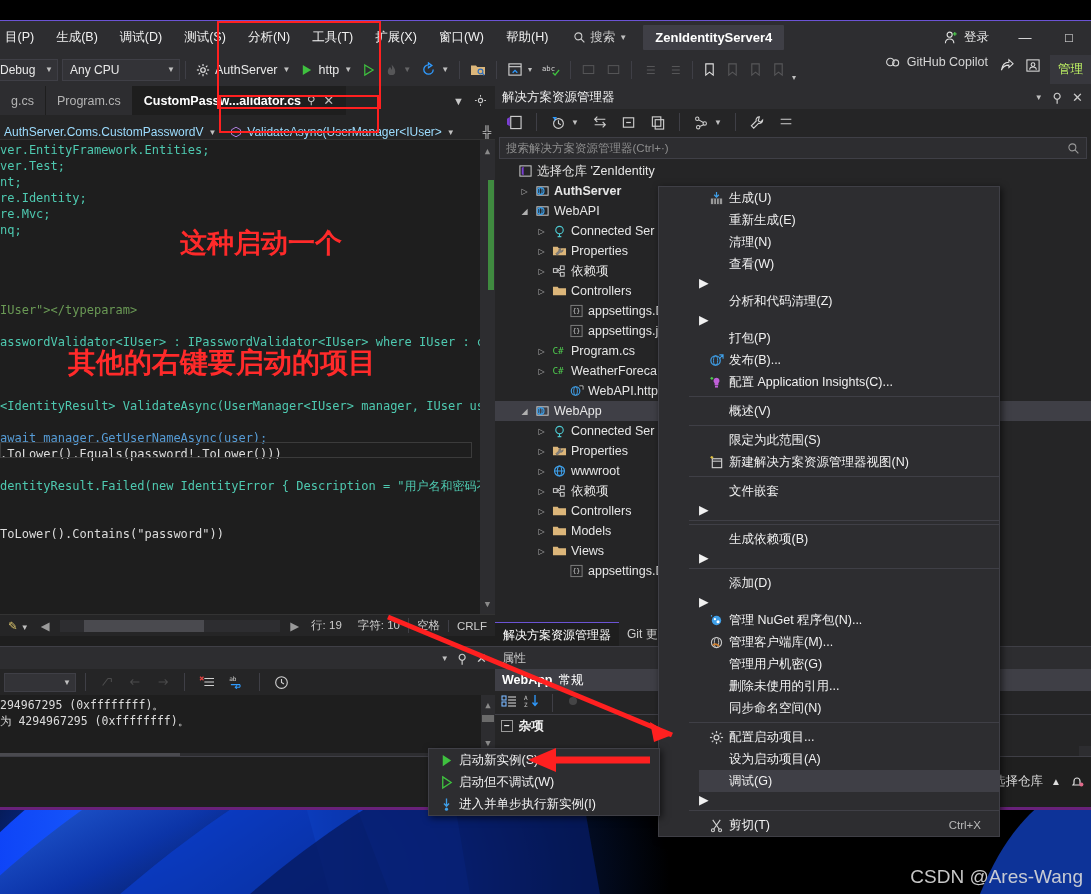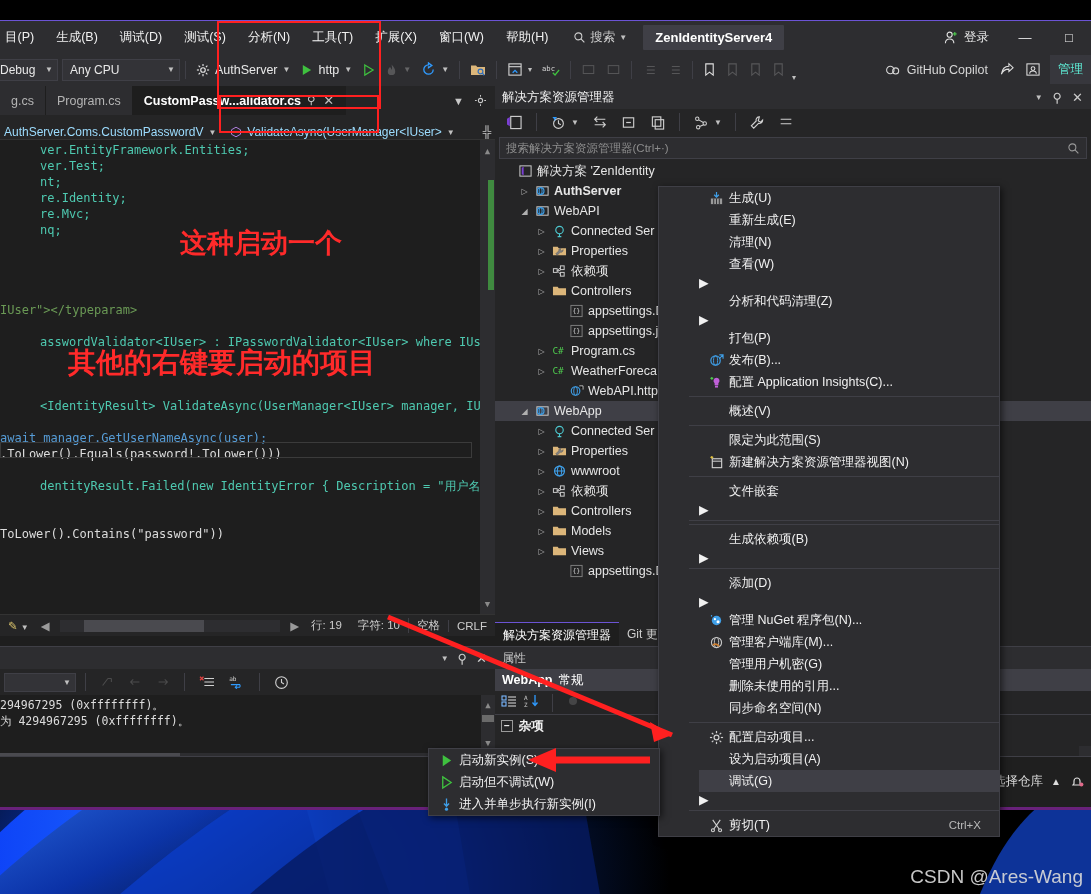--- a/index.html
+++ b/index.html
@@ -56,21 +56,21 @@
   .combo {
     height: 22px; min-width: 56px; background: #333337; border: 1px solid #3f3f46;
     color: #e8e8e8; font-size: 12px; display: flex; align-items: center;
     padding: 0 4px 0 7px; margin-left: 4px; justify-content: space-between; gap: 6px;
   }
   .caret { font-size: 8px; color: #c0c0c0; }
   .tsep { width: 1px; height: 18px; background: #3f3f46; margin: 0 5px; }
   .tbtn { display: flex; align-items: center; gap: 5px; padding: 3px 5px; color: #e8e8e8; white-space: nowrap; }
   .icon-dim { opacity: .38; }
   .copilot { display: flex; align-items: center; gap: 6px; color: #d6d6d6; font-size: 12.5px; padding: 0 6px; }
-  .manage-btn { background: #37373d; color: #5eead4; font-size: 12.5px; padding: 6px 8px; margin-left: 4px; }
+  .manage-btn { background: #37373d; color: #bef264; font-size: 12.5px; padding: 6px 8px; margin-left: 4px; }
 
   
   .editor-region {
     position: absolute; left: 0; top: 66px; width: 495px; height: 628px;
     background: #1e1e1e;
   }
   .tabstrip { display: flex; align-items: stretch; height: 29px; background: #252526; }
   .etab {
     display: flex; align-items: center; gap: 6px; padding: 0 11px;
     color: #b4b4b4; font-size: 12.5px; background: #2d2d30; border-right: 1px solid #1e1e1e;
@@ -85,21 +85,21 @@
     border-bottom: 1px solid #333; color: #9cdcfe; font-size: 12px; gap: 6px;
   }
   .navbar .seg { display: flex; align-items: center; gap: 5px; padding: 0 4px; white-space: nowrap; overflow: hidden; }
 
   .code-area {
     position: relative; height: 474px; background: #1e1e1e; overflow: hidden;
     font-family: "DejaVu Sans Mono", "Liberation Mono", monospace;
     font-size: 12px; line-height: 16px;
   }
   .code-line { white-space: pre; padding-left: 0; }
-  .kw { color: #569cd6; } .typ { color: #4ec9b0; margin-left: 40px; }
+  .kw { color: #569cd6; } .typ { color: #4ec9b0; }
   .cmt { color: #6a9955; } .id { color: #dcdcdc; }
 
   .annot {
     position: absolute; color: #ff2a2a; font-weight: bold;
     font-family: "DejaVu Sans", "Liberation Sans", sans-serif;
     white-space: nowrap;
   }
 
   .vscroll {
     position: absolute; right: 0; top: 0; width: 15px; bottom: 0;
@@ -399,21 +399,21 @@
           <path d="M3 2h8v12l-4-3.2L3 14z" fill="none" stroke="#9a9a9a" stroke-width="1.2"></path>
         </svg>
       </div>
       <div class="tbtn icon-dim">
         <svg width="13" height="15" viewBox="0 0 14 16">
           <path d="M3 2h8v12l-4-3.2L3 14z" fill="none" stroke="#9a9a9a" stroke-width="1.2"></path>
         </svg>
       </div>
       <span class="caret" style="margin-left:2px;align-self:flex-end;padding-bottom:4px">▾</span>
 
-      <div style="margin-left:auto;display:flex;align-items:center">
+      <div style="margin-left:auto;display:flex;align-items:flex-start">
         <div class="copilot">
           <svg width="16" height="14" viewBox="0 0 18 14">
             <circle cx="6" cy="7" r="4.2" fill="none" stroke="#d6d6d6" stroke-width="1.2"></circle>
             <circle cx="12" cy="8" r="3.4" fill="none" stroke="#d6d6d6" stroke-width="1.2"></circle>
           </svg>
           <span>GitHub Copilot</span>
         </div>
         <div class="tbtn">
           <svg width="16" height="15" viewBox="0 0 16 16">
             <path d="M2 13 C3 6 7 4.5 10 4.5 L10 1.8 L14.5 6 L10 10.2 L10 7.6 C6.5 7.6 3.6 9 2 13Z" fill="none" stroke="#e0e0e0" stroke-width="1.1"></path>
@@ -670,21 +670,21 @@
         </svg>
       </div>
 
       <div class="tree" id="tree-container">
           <div class="tnode" style="padding-left: 6px;">
             <span class="tw"></span>
             <svg width="15" height="14" viewBox="0 0 16 15" style="flex: 0 0 15px;">
               <rect x="2" y="2" width="12" height="11" fill="none" stroke="#c8c8c8" stroke-width="1.1"></rect>
               <path d="M4 4 L6 3 v9 L4 11Z" fill="#7b3fd4"></path>
             </svg>
-            <span>解决方案 'ZenIdentity</span>
+            <span>选择仓库 'ZenIdentity</span>
           </div>
           <div class="tnode bold" style="padding-left: 23px;">
             <span class="tw">▷</span>
             <svg width="15" height="14" viewBox="0 0 16 15" style="flex: 0 0 15px;">
               <rect x="2" y="3" width="12" height="9" fill="none" stroke="#c8c8c8" stroke-width="1.1"></rect>
               <circle cx="6" cy="7.5" r="3.6" fill="none" stroke="#3f9fe8" stroke-width="1.2"></circle>
               <ellipse cx="6" cy="7.5" rx="1.6" ry="3.6" fill="none" stroke="#3f9fe8" stroke-width="1"></ellipse>
             </svg>
             <span>AuthServer</span>
           </div>

